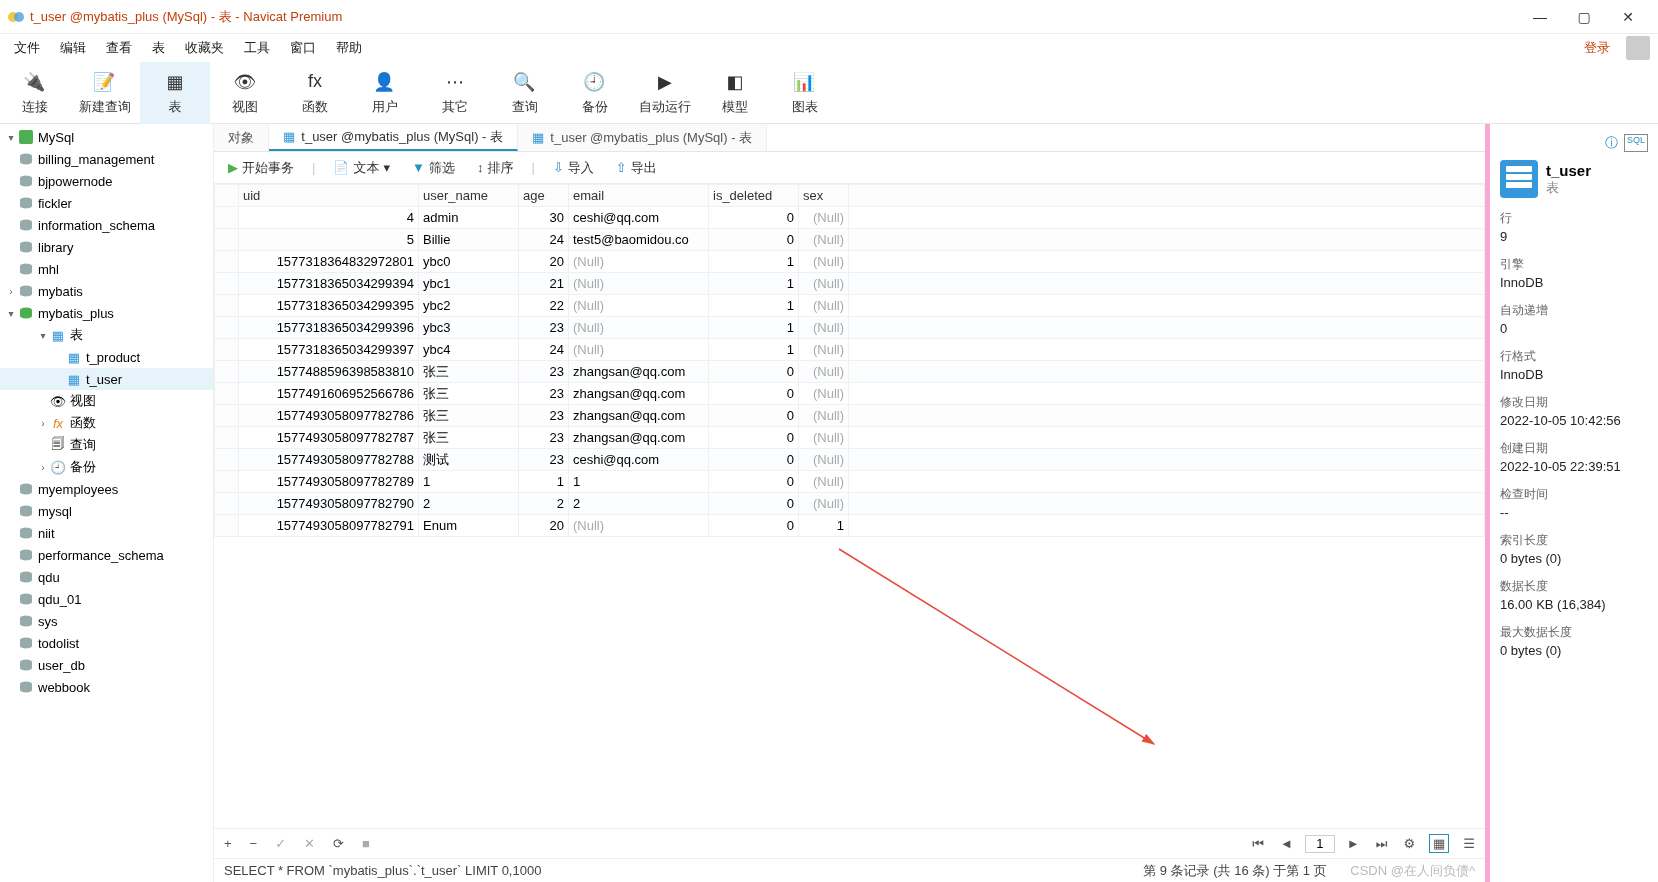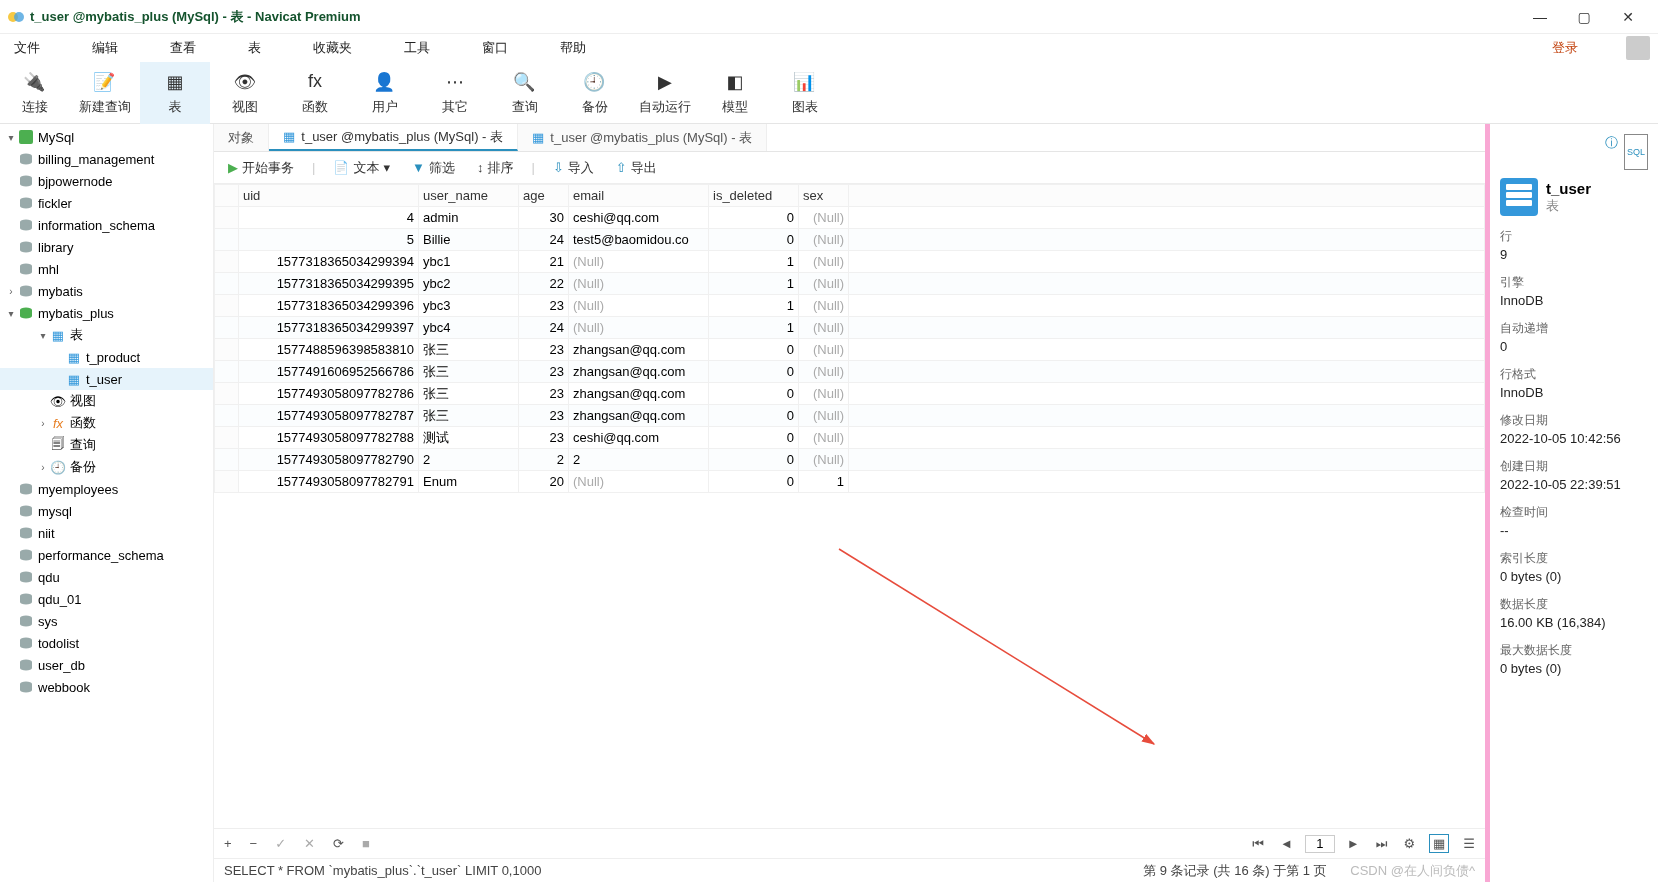--- a/index.html
+++ b/index.html
@@ -1,21 +1,21 @@
 <!DOCTYPE html>
 <html><head>
 <meta charset="utf-8">
 <style>
 * { margin: 0; padding: 0; box-sizing: border-box; font-family: "Microsoft YaHei", Arial, sans-serif; font-size: 13px; }
 body { background: #fff; width: 1658px; height: 882px; overflow: hidden; display: flex; flex-direction: column; }
 .titlebar { height: 34px; display: flex; align-items: center; padding: 0 8px; border-bottom: 1px solid #eee; }
 .titlebar .app-icon { width: 16px; height: 16px; margin-right: 6px; }
-.titlebar .title { flex: 1; color: #14532d; font-weight: bold; }
+.titlebar .title { flex: 1; color: #c2410c; }
 .titlebar .win-btn { width: 44px; text-align: center; font-size: 14px; cursor: pointer; color: #333; }
-.menubar { height: 28px; display: flex; align-items: center; padding: 0 8px; gap: 40px; text-align: center; }
+.menubar { height: 28px; display: flex; align-items: center; padding: 0 8px; gap: 8px; text-align: center; }
 .menubar .menu { color: #222; cursor: pointer; padding: 4px 6px; }
 .menubar .spacer { flex: 1; }
 .menubar .login { color: #c2410c; cursor: pointer; }
 .avatar { width: 24px; height: 24px; background: #ccc; border-radius: 2px; margin-left: 8px; }
 .toolbar { height: 62px; display: flex; align-items: center; border-bottom: 1px solid #e5e5e5; }
 .tool { display: flex; flex-direction: column; align-items: center; justify-content: center; width: 70px; height: 62px; cursor: pointer; color: #333; }
 .tool.active { background: #e6f3fb; }
 .tool .ico { width: 24px; height: 24px; display: flex; align-items: center; justify-content: center; margin-bottom: 4px; font-size: 18px; }
 .main { flex: 1; display: flex; min-height: 0; }
 .sidebar { width: 214px; border-right: 1px solid #eee; overflow-y: auto; padding-top: 2px; }
@@ -472,20 +472,30 @@
               <td class="num">5</td>
               <td>Billie</td>
               <td class="num">24</td>
               <td>test5@baomidou.co</td>
               <td class="num">0</td>
               <td class="num null">(Null)</td>
               <td></td>
             </tr>
             <tr>
               <td class="rowhead"></td>
+              <td class="num">1577318364832972801</td>
+              <td>ybc0</td>
+              <td class="num">20</td>
+              <td class="null">(Null)</td>
+              <td class="num">1</td>
+              <td class="num null">(Null)</td>
+              <td></td>
+            </tr>
+            <tr>
+              <td class="rowhead"></td>
               <td class="num">1577318365034299394</td>
               <td>ybc1</td>
               <td class="num">21</td>
               <td class="null">(Null)</td>
               <td class="num">1</td>
               <td class="num null">(Null)</td>
               <td></td>
             </tr>
             <tr>
               <td class="rowhead"></td>
@@ -556,20 +566,30 @@
               <td class="num">0</td>
               <td class="num null">(Null)</td>
               <td></td>
             </tr>
             <tr>
               <td class="rowhead"></td>
               <td class="num">1577493058097782788</td>
               <td>测试</td>
               <td class="num">23</td>
               <td>ceshi@qq.com</td>
+              <td class="num">0</td>
+              <td class="num null">(Null)</td>
+              <td></td>
+            </tr>
+            <tr>
+              <td class="rowhead"></td>
+              <td class="num">1577493058097782789</td>
+              <td>1</td>
+              <td class="num">1</td>
+              <td>1</td>
               <td class="num">0</td>
               <td class="num null">(Null)</td>
               <td></td>
             </tr>
             <tr>
               <td class="rowhead"></td>
               <td class="num">1577493058097782790</td>
               <td>2</td>
               <td class="num">2</td>
               <td>2</td>
@@ -622,21 +642,21 @@
       <span>
         <span>第 9 条记录 (共 16 条) 于第 1 页</span>
         <span style="color:#bbb;margin-left:20px">CSDN @在人间负债^</span>
       </span>
     </div>
   </div>
 
   <div class="rightpanel">
     <div class="rp-top">
       <span>ⓘ</span>
-      <span style="border:1px solid #888;padding:12px 2px;font-size:9px">SQL</span>
+      <span style="border:1px solid #888;padding:0 2px;font-size:9px">SQL</span>
     </div>
     <div class="head">
       <div class="table-ico">
           <div></div>
           <div></div>
           <div></div>
         </div>
       <div>
         <div style="font-weight:bold;font-size:15px">t_user</div>
         <div style="color:#888">表</div>

